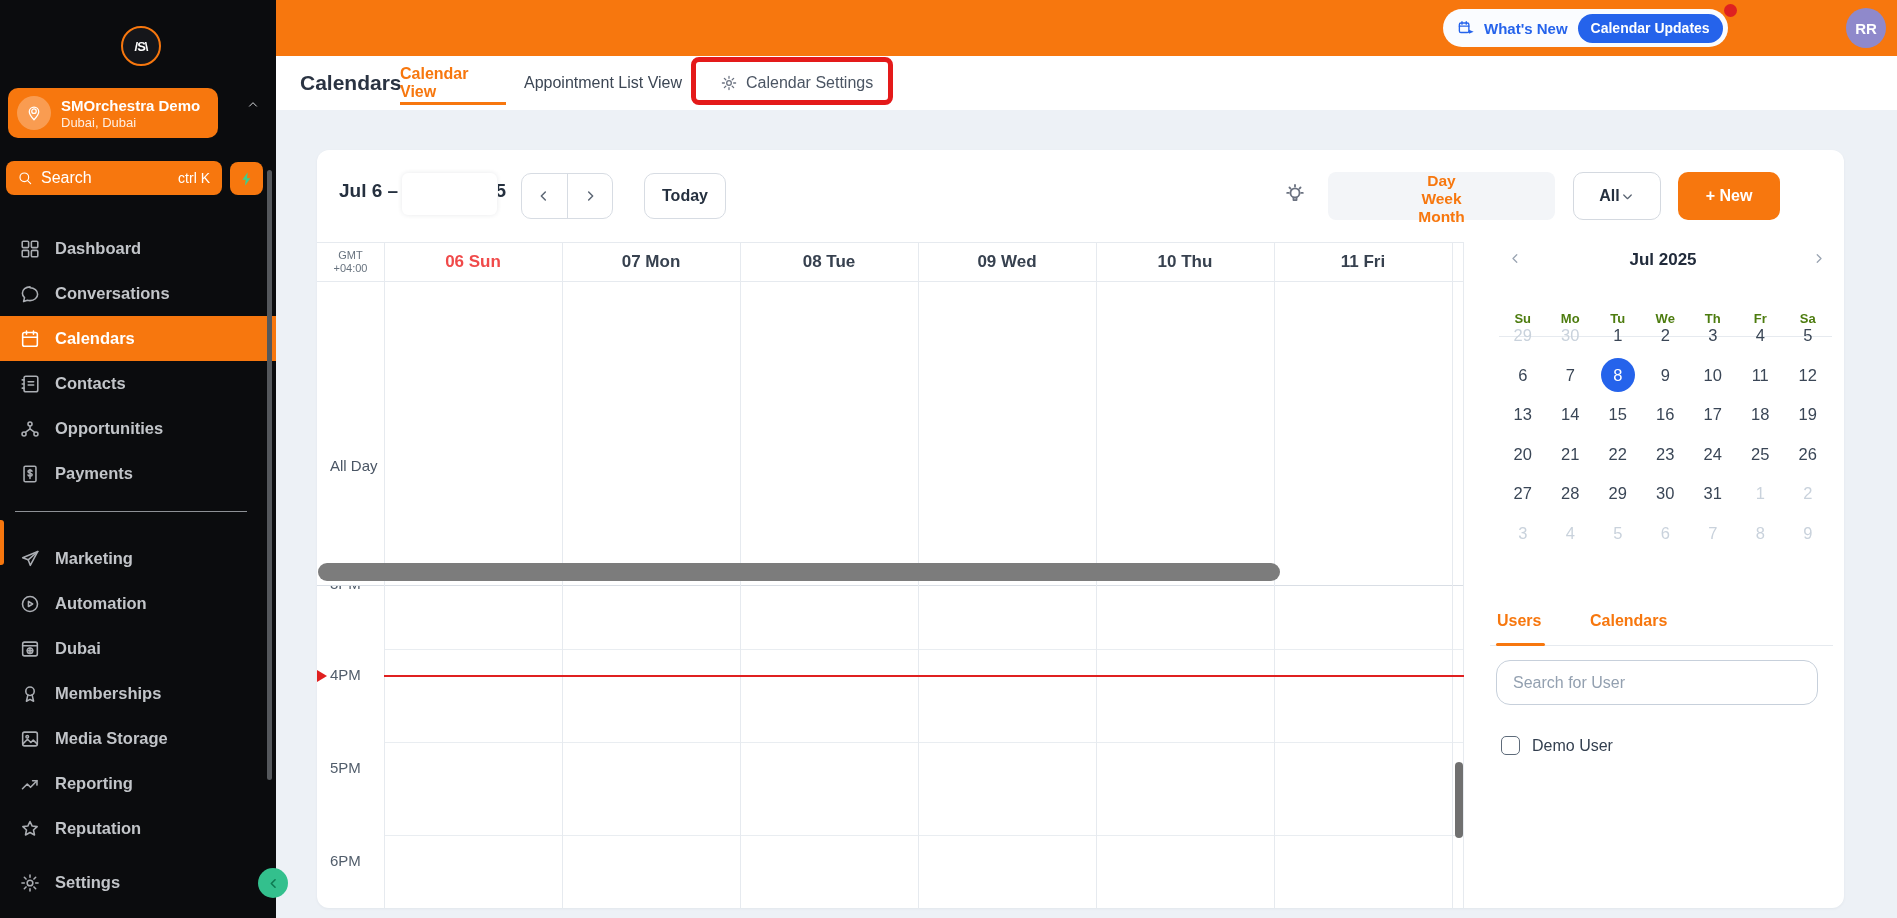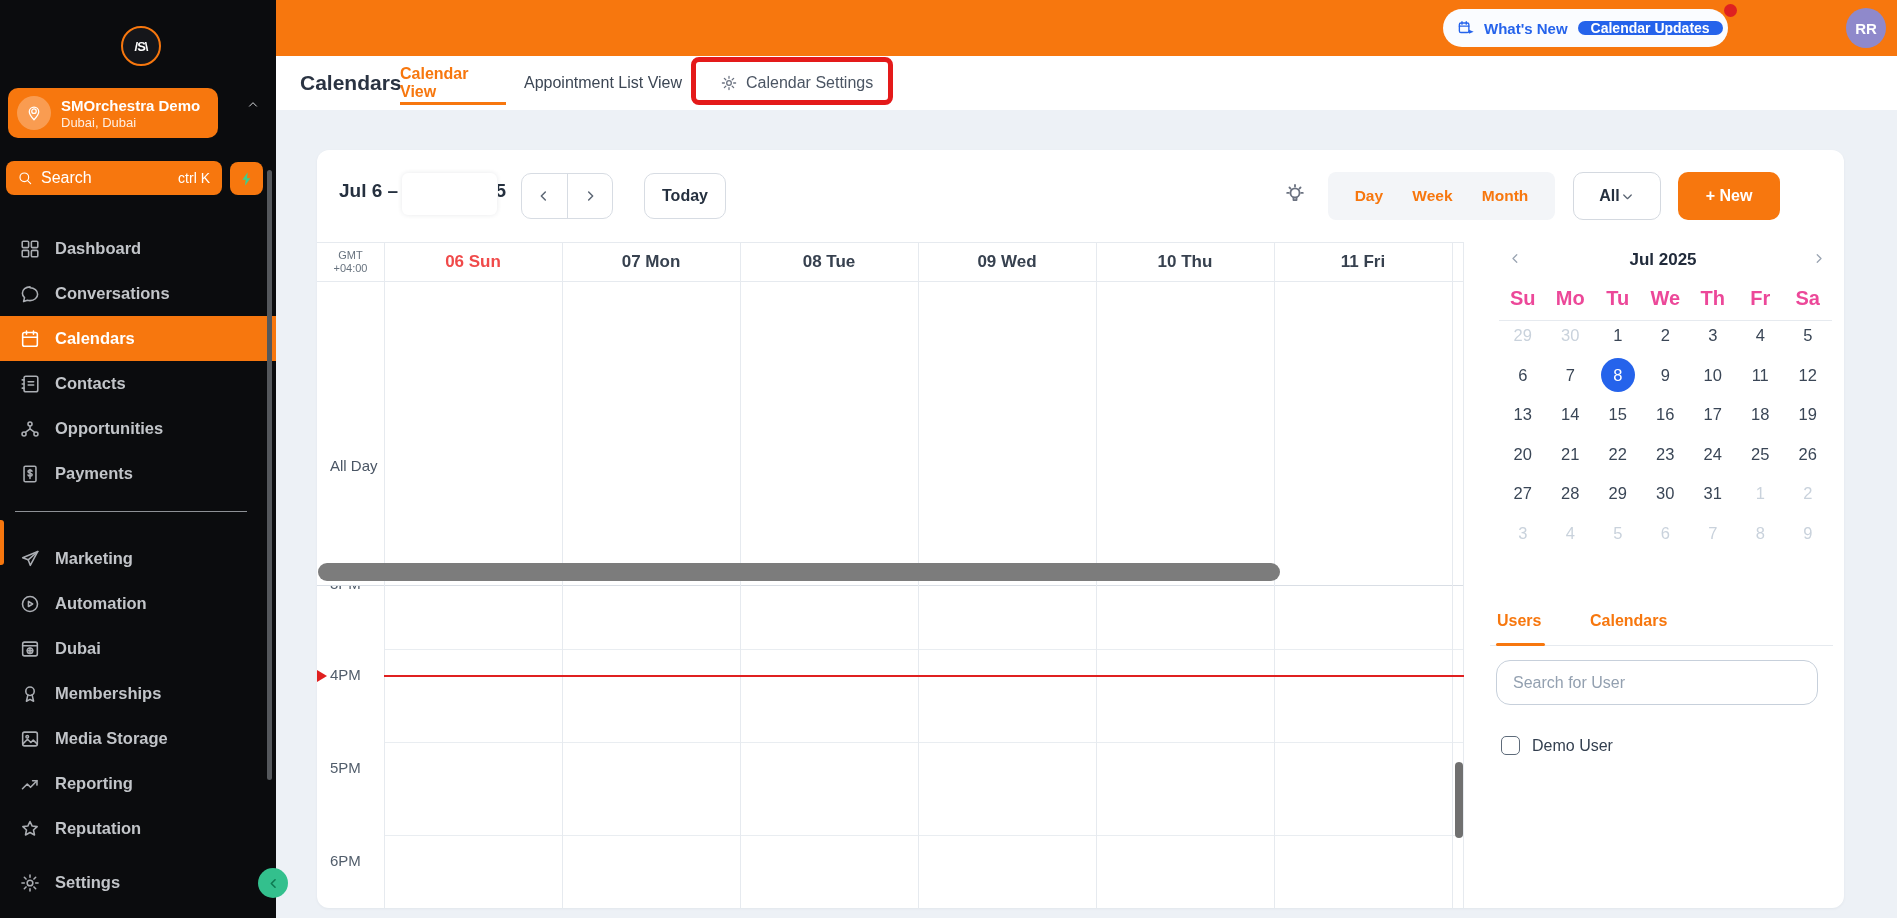--- a/index.html
+++ b/index.html
@@ -41,21 +41,21 @@
   #collapse-btn{position:absolute;left:258px;top:868px;width:30px;height:30px;border-radius:50%;background:#33C08D;
         display:flex;align-items:center;justify-content:center;color:#0E7A52;z-index:9;}
 
   
   #main{position:absolute;left:276px;top:0;width:1621px;height:918px;}
   #topbar{position:absolute;left:0;top:0;width:100%;height:56px;background:#F7770E;}
   #news-pill{position:absolute;left:1167px;top:9px;height:38px;border-radius:19px;background:#FAFCFF;
         display:flex;align-items:center;padding:0 5px 0 14px;}
   #news-pill .icon{color:#2563EB;margin-right:8px;}
   #news-label{font-size:15px;font-weight:bold;color:#2563EB;margin-right:10px;}
-  #news-badge{background:#2563EB;color:#fff;font-size:14px;font-weight:bold;border-radius:15px;height:14px;
+  #news-badge{background:#2563EB;color:#fff;font-size:14px;font-weight:bold;border-radius:15px;height:29px;
         display:flex;align-items:center;padding:0 13px;}
   #news-dot{position:absolute;left:1448px;top:4px;width:13px;height:13px;border-radius:50%;background:#DE2121;}
   #avatar{position:absolute;left:1570px;top:8px;width:40px;height:40px;border-radius:50%;background:#8F89CB;
         color:#fff;font-size:15px;font-weight:bold;display:flex;align-items:center;justify-content:center;}
 
   #tabbar{position:absolute;left:0;top:56px;width:100%;height:54px;background:#fff;border-bottom:1px solid #E4E8ED;}
   #page-title{position:absolute;left:24px;top:0;line-height:54px;font-size:21px;font-weight:bold;color:#2A3342;}
   .tb-tab{position:absolute;top:0;height:53px;display:flex;align-items:center;font-size:16px;cursor:pointer;}
   #tab-calview{left:124px;width:106px;justify-content:flex-start;color:#F7770E;font-weight:600;}
   #tab-calview .underline{position:absolute;left:0;bottom:4px;width:100%;height:3px;background:#F7770E;}
@@ -74,21 +74,21 @@
   #redact-box{position:absolute;left:85px;top:23px;width:95px;height:42px;background:#fff;border-radius:6px;
         box-shadow:0 0 5px rgba(30,40,60,.10);z-index:3;}
   #nav-group{position:absolute;left:204px;top:23px;width:92px;height:46px;border:1px solid #D7DCE3;border-radius:10px;
         box-sizing:border-box;display:flex;}
   #nav-group .half{flex:1;display:flex;align-items:center;justify-content:center;color:#5B6573;cursor:pointer;}
   #nav-group .half:first-child{border-right:1px solid #D7DCE3;}
   #today-btn{position:absolute;left:327px;top:23px;width:82px;height:46px;border:1px solid #D7DCE3;border-radius:10px;
         box-sizing:border-box;display:flex;align-items:center;justify-content:center;font-size:16px;font-weight:600;color:#25303F;cursor:pointer;}
   #bulb{position:absolute;left:965px;top:31px;width:26px;height:26px;color:#6B7280;}
   #views-pill{position:absolute;left:1011px;top:22px;width:227px;height:48px;background:#F3F5F8;border-radius:8px;
-        display:flex;align-items:center;justify-content:space-around;padding:0 12px;box-sizing:border-box;}
+        display:flex;align-items:center;justify-content:space-around;padding:0 12px;box-sizing:border-box;flex-direction:column;}
   .view-opt{font-size:15.5px;font-weight:600;color:#F7770E;cursor:pointer;}
   #all-select{position:absolute;left:1256px;top:22px;width:88px;height:48px;border:1px solid #D4D9E0;border-radius:10px;
         box-sizing:border-box;display:flex;align-items:center;justify-content:center;font-size:16px;font-weight:600;color:#25303F;cursor:pointer;}
   #all-select .icon{color:#5B6573;}
   #new-btn{position:absolute;left:1361px;top:22px;width:102px;height:48px;background:#F7770E;border-radius:10px;
         display:flex;align-items:center;justify-content:center;color:#fff;font-size:16px;font-weight:700;cursor:pointer;}
 
   
   #grid{position:absolute;left:0;top:92px;width:1147px;height:666px;padding-left:20px;}
   #grid .col-lines{position:absolute;top:0;bottom:0;width:1px;background:#E6EAEF;}
@@ -105,21 +105,21 @@
   .time-lbl{position:absolute;left:13px;font-size:15px;color:#515D6B;}
   #now-line{position:absolute;left:67px;top:89px;width:1080px;height:2px;background:#E02020;z-index:3;}
   #now-arrow{position:absolute;left:0;top:84px;width:0;height:0;border-top:6px solid transparent;border-bottom:6px solid transparent;border-left:10px solid #E02020;z-index:3;}
   #vscroll{position:absolute;left:1138px;top:612px;width:8px;height:76px;background:#707070;border-radius:4px;cursor:grab;}
 
   
   #mini-prev{position:absolute;left:1191px;top:101px;color:#9AA4B2;cursor:pointer;}
   #mini-next{position:absolute;left:1494px;top:101px;color:#9AA4B2;cursor:pointer;}
   #mini-title{position:absolute;left:1246px;top:100px;width:200px;text-align:center;font-size:17px;font-weight:bold;color:#212B3B;}
   #mini-weekdays{position:absolute;left:1182px;top:137px;width:333px;display:flex;border-bottom:1px solid #E6EAEF;padding-bottom:10px;}
-  #mini-weekdays div{width:47.5px;text-align:center;font-size:20px;font-weight:600;color:#ec4899;}
+  #mini-weekdays div{width:47.5px;text-align:center;font-size:13px;font-weight:600;color:#4d7c0f;margin-top:24px;}
   #mini-grid{position:absolute;left:1182px;top:166px;width:333px;}
   .mini-row{display:flex;height:39.5px;}
   .mini-day{width:47.5px;display:flex;align-items:center;justify-content:center;font-size:16.5px;color:#3A4656;cursor:pointer;}
   .mini-day.muted{color:#C9D2DC;}
   .mini-day.selected span{width:34px;height:34px;border-radius:50%;background:#2563EB;color:#fff;
         display:flex;align-items:center;justify-content:center;}
   #panel-tabs-line{position:absolute;left:1173px;top:495px;width:343px;height:1px;background:#E6EAEF;}
   #ptab-users{position:absolute;left:1180px;top:462px;font-size:16px;font-weight:bold;color:#F7770E;cursor:pointer;}
   #ptab-users-ul{position:absolute;left:1179px;top:493px;width:49px;height:3px;background:#F7770E;border-radius:2px;z-index:2;}
   #ptab-cals{position:absolute;left:1273px;top:462px;font-size:16px;font-weight:bold;color:#F7770E;cursor:pointer;}

